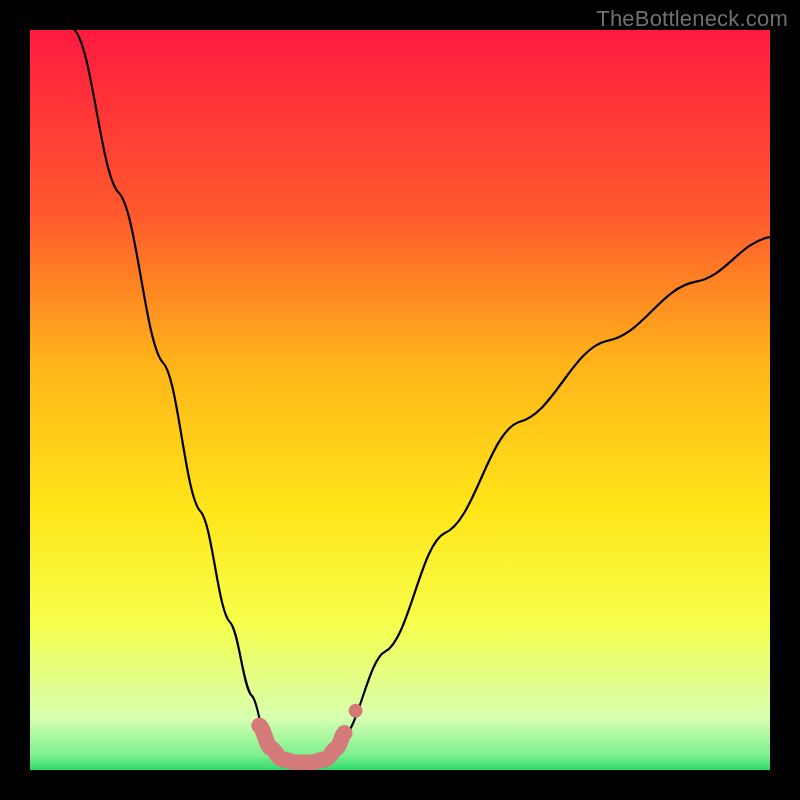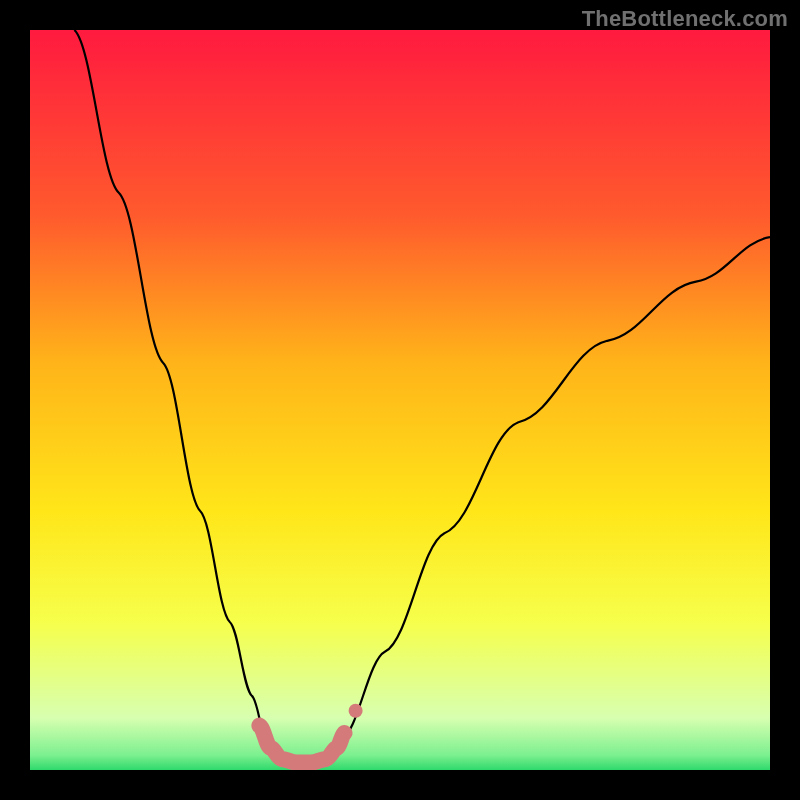--- a/index.html
+++ b/index.html
@@ -10,21 +10,21 @@
     background: #000;
     position: relative;
     font-family: Arial, Helvetica, sans-serif;
   }
   .watermark {
     position: absolute;
     top: 6px;
     right: 12px;
     color: #707070;
     font-size: 22px;
-    font-weight: 700;
+    font-weight: 400;
     letter-spacing: 0.2px;
     z-index: 10;
   }
   .plot-frame {
     position: absolute;
     top: 30px;
     left: 30px;
     width: 740px;
     height: 740px;
     overflow: hidden;

